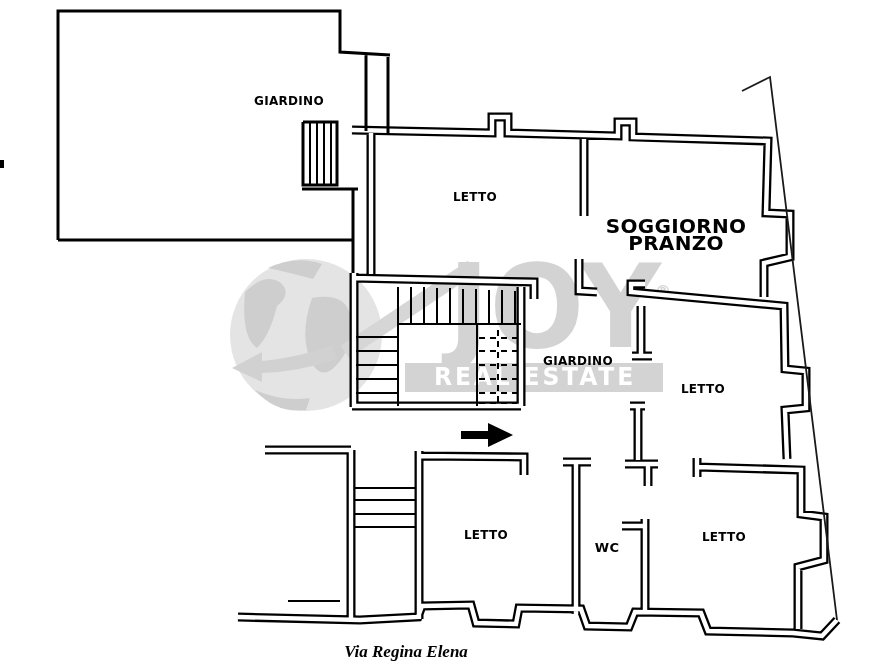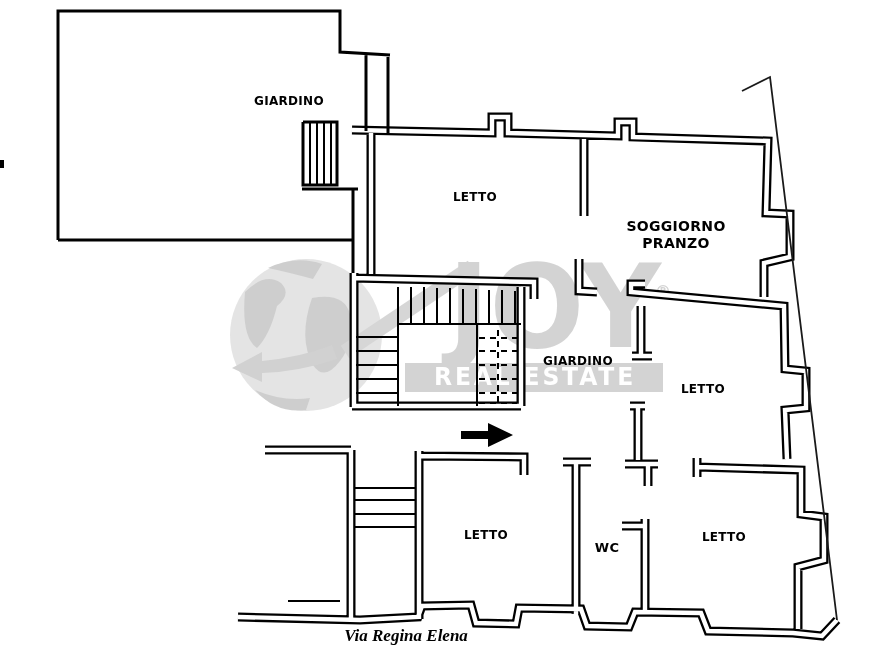--- a/index.html
+++ b/index.html
@@ -16,21 +16,21 @@
   .wall-white{stroke:#fff;stroke-width:4.4;fill:none;stroke-linejoin:miter;}
   .thin{stroke:#000;stroke-width:3;fill:none;}
   .hair{stroke:#000;stroke-width:2;fill:none;}
   .dashed{stroke:#000;stroke-width:2;fill:none;stroke-dasharray:6 5;}
   .boundary{stroke:#1a1a1a;stroke-width:1.8;fill:none;}
   .room-label{
     position:absolute;transform:translate(-50%,-50%);
     font-weight:700;font-size:12px;color:#000;
     white-space:nowrap;letter-spacing:0.3px;text-align:center;
   }
-  .room-label.big{font-size:14px;line-height:17px;}
+  .room-label.big{font-size:20px;line-height:17px;}
   .street-label{
     position:absolute;transform:translate(-50%,-50%);
     font-family:"Liberation Serif","DejaVu Serif",serif;
     font-style:italic;font-weight:700;font-size:17px;color:#000;white-space:nowrap;
   }
   .wm-text{font-weight:700;fill:#c9c9c9;}
   .wm-tag{font-weight:700;fill:#ffffff;letter-spacing:3px;}
 </style>
 </head>
 <body>
@@ -123,14 +123,14 @@
   <div class="room-label" style="left:475px;top:197px;">LETTO</div>
   <div class="room-label big" style="left:676px;top:235px;">
     <div>SOGGIORNO</div>
     <div>PRANZO</div>
   </div>
   <div class="room-label" style="left:578px;top:361px;">GIARDINO</div>
   <div class="room-label" style="left:703px;top:389px;">LETTO</div>
   <div class="room-label" style="left:486px;top:535px;">LETTO</div>
   <div class="room-label" style="left:724px;top:537px;">LETTO</div>
   <div class="room-label" style="left:607px;top:547px;font-size:13px;">WC</div>
-  <div class="street-label" style="left:406px;top:636px;">Via Regina Elena</div>
+  <div class="street-label" style="left:406px;top:652px;">Via Regina Elena</div>
 </div>
 
 </body></html>

